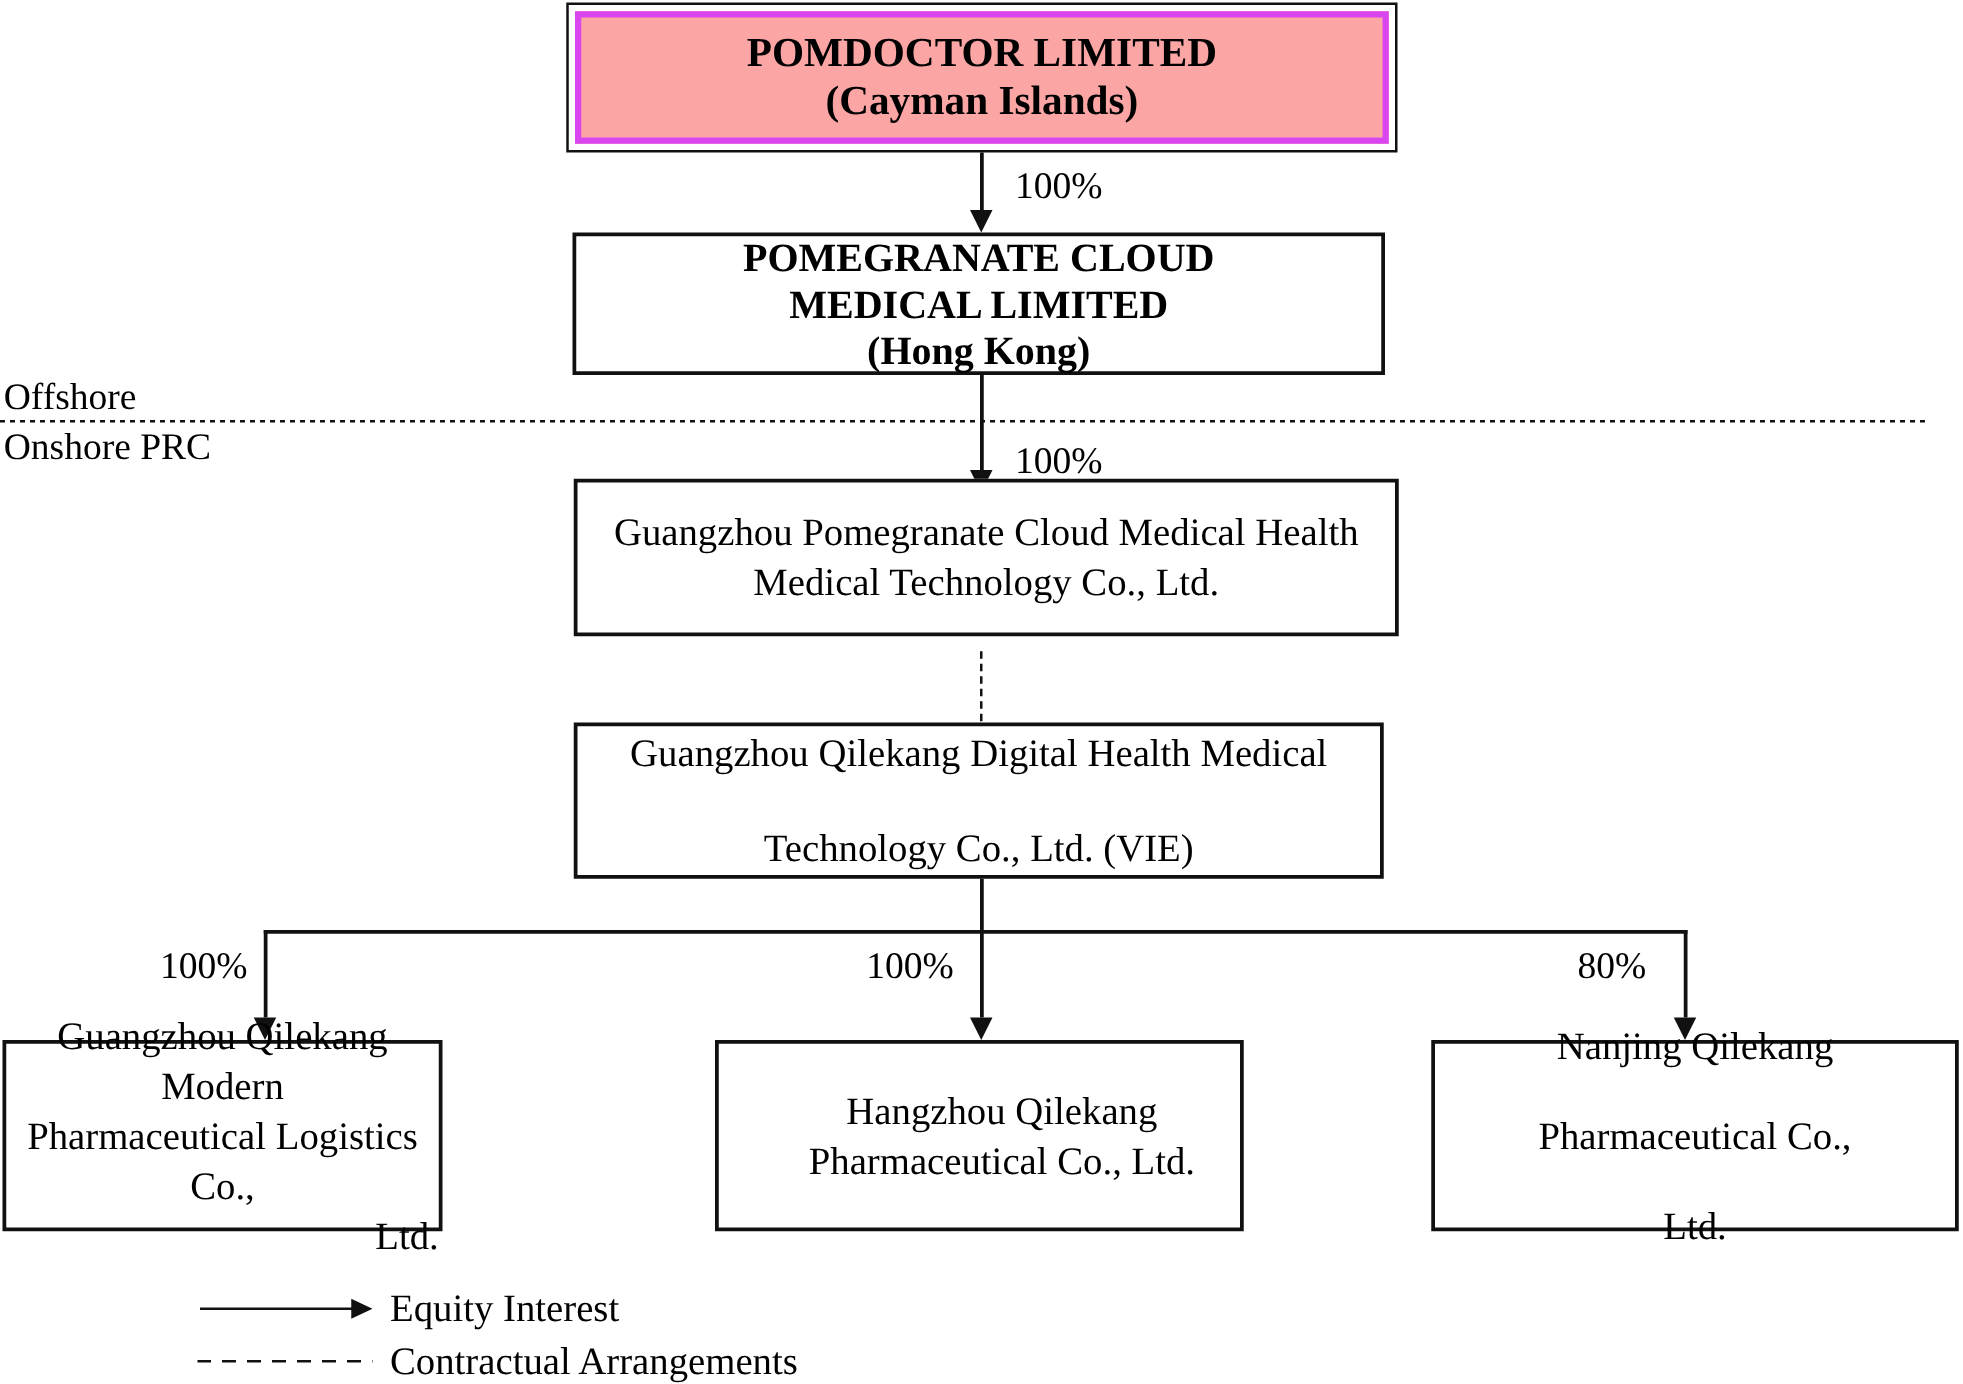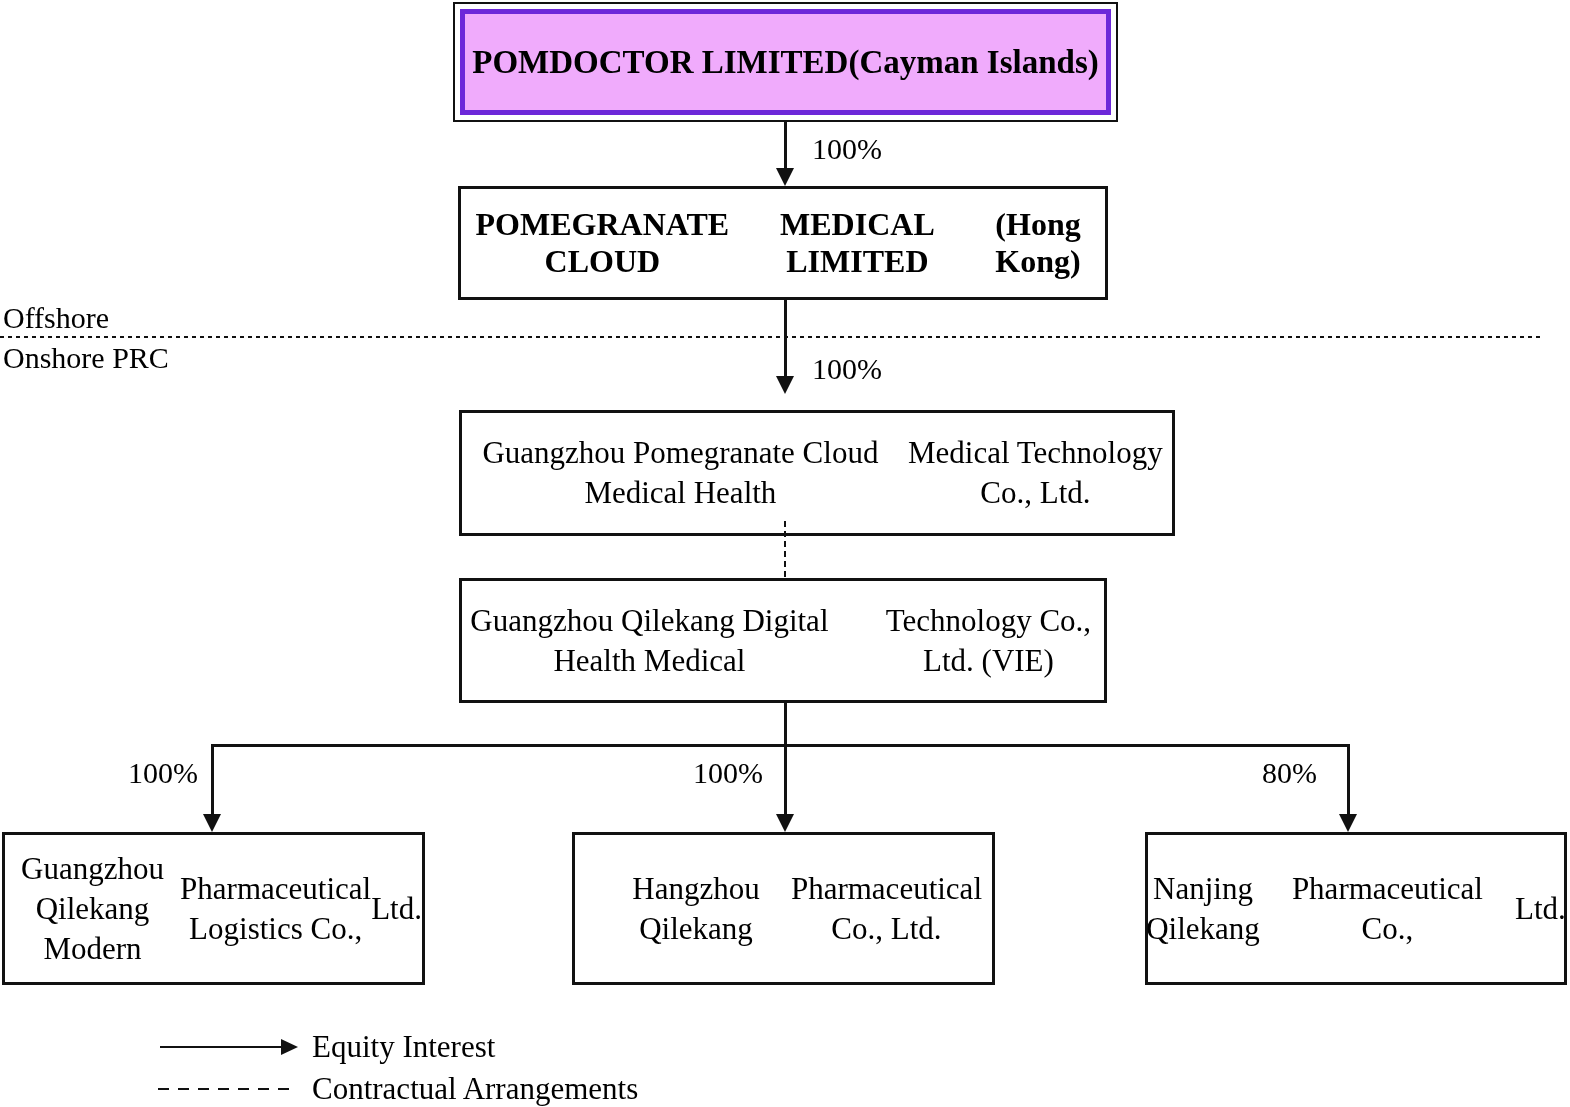--- a/index.html
+++ b/index.html
@@ -16,21 +16,21 @@
     background: #ffffff;
     overflow: hidden;
   }
   
   .box {
     position: absolute;
     box-sizing: border-box;
     border: 3px solid #111111;
     background: #ffffff;
     display: flex;
-    flex-direction: row;
+    flex-direction: column;
     justify-content: center;
     align-items: center;
     text-align: center;
     font-size: 31px;
     line-height: 40px;
   }
   .box.bold {
     font-weight: bold;
     font-size: 32px;
     line-height: 37px;
@@ -41,24 +41,24 @@
     left: 453px; top: 2px;
     width: 665px; height: 120px;
     box-sizing: border-box;
     border: 2px solid #111111;
     background: #ffffff;
     padding: 5px;
   }
   .holdco-inner {
     box-sizing: border-box;
     width: 100%; height: 100%;
-    border: 5px solid #6d28d9;
-    background: #f0abfc;
+    border: 5px solid #d946ef;
+    background: #fca5a5;
     display: flex;
-    flex-direction: row;
+    flex-direction: column;
     justify-content: center;
     align-items: center;
     text-align: center;
     font-weight: bold;
     font-size: 33px;
     line-height: 38px;
   }
   .vline { position: absolute; width: 3px; background: #111111; }
   .hline { position: absolute; height: 3px; background: #111111; }
   .arrowhead-down {
@@ -127,21 +127,21 @@
   </div>
 
   <div class="lbl" style="left:3px; top:301px;">Offshore</div>
   <div class="dotted-h" style="left:0px; top:336px; width:1543px;"></div>
   <div class="lbl" style="left:3px; top:341px;">Onshore PRC</div>
 
   <div class="vline" style="left:784px; top:300px; height:78px;"></div>
   <div class="arrowhead-down" style="left:776px; top:376px;"></div>
   <div class="lbl" style="left:812px; top:352px;">100%</div>
 
-  <div class="box" style="left:459px; top:410px; width:716px; height:126px;">
+  <div class="box" style="left:459px; top:383px; width:660px; height:126px;">
     <div>Guangzhou Pomegranate Cloud Medical Health</div>
     <div>Medical Technology Co., Ltd.</div>
   </div>
 
   <div class="dashed-v" style="left:784px; top:521px; height:56px;"></div>
 
   <div class="box" style="left:459px; top:578px; width:648px; height:125px;gap:36px;">
     <div>Guangzhou Qilekang Digital Health Medical</div>
     <div>Technology Co., Ltd. (VIE)</div>
   </div>
@@ -154,21 +154,21 @@
   <div class="lbl" style="left:128px; top:756px;">100%</div>
 
   <div class="vline" style="left:784px; top:744px; height:70px;"></div>
   <div class="arrowhead-down" style="left:776px; top:814px;"></div>
   <div class="lbl" style="left:693px; top:756px;">100%</div>
 
   <div class="vline" style="left:1347px; top:744px; height:70px;"></div>
   <div class="arrowhead-down" style="left:1339px; top:814px;"></div>
   <div class="lbl" style="left:1262px; top:756px;">80%</div>
 
-  <div class="box" style="left:2px; top:832px; width:423px; height:153px;">
+  <div class="box" style="left:2px; top:832px; width:352px; height:153px;align-items:flex-end;">
     <div>Guangzhou Qilekang Modern</div>
     <div>Pharmaceutical Logistics Co.,</div>
     <div>Ltd.</div>
   </div>
 
   <div class="box" style="left:572px; top:832px; width:423px; height:153px;padding-left:36px;">
     <div>Hangzhou Qilekang</div>
     <div>Pharmaceutical Co., Ltd.</div>
   </div>
 

